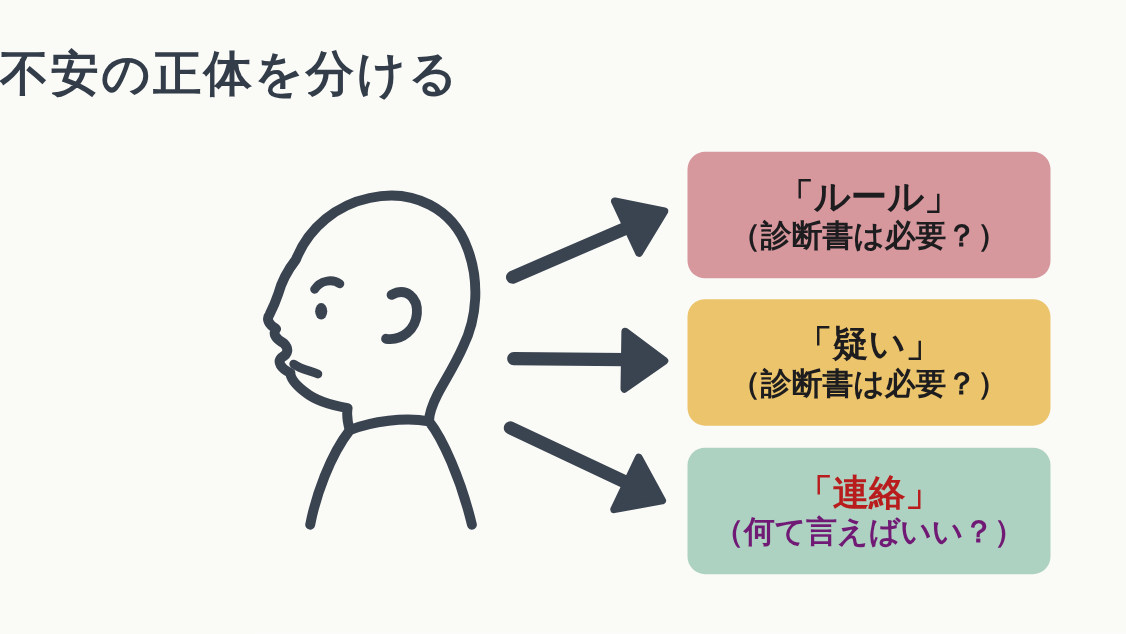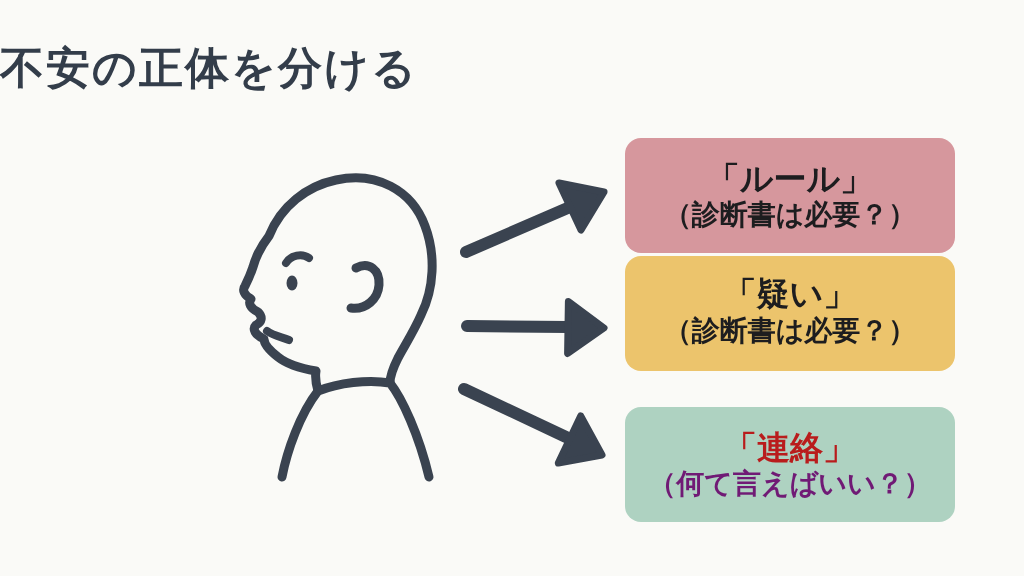--- a/index.html
+++ b/index.html
@@ -35,21 +35,21 @@
     height: 115px;
     border-radius: 16px;
     display: flex;
     flex-direction: column;
     align-items: center;
     justify-content: center;
     gap: 6px;
     text-align: right;
   }
   .box-1 { top: 138px; }
-  .box-2 { top: 256px; font-family: Liberation Mono, monospace; }
+  .box-2 { top: 272px; }
   .box-3 { top: 407px; }
   .category-box .label {
     font-size: 33px;
     font-weight: 800;
     line-height: 1;
   }
   .category-box .question {
     font-size: 28px;
     font-weight: 800;
     line-height: 1;

